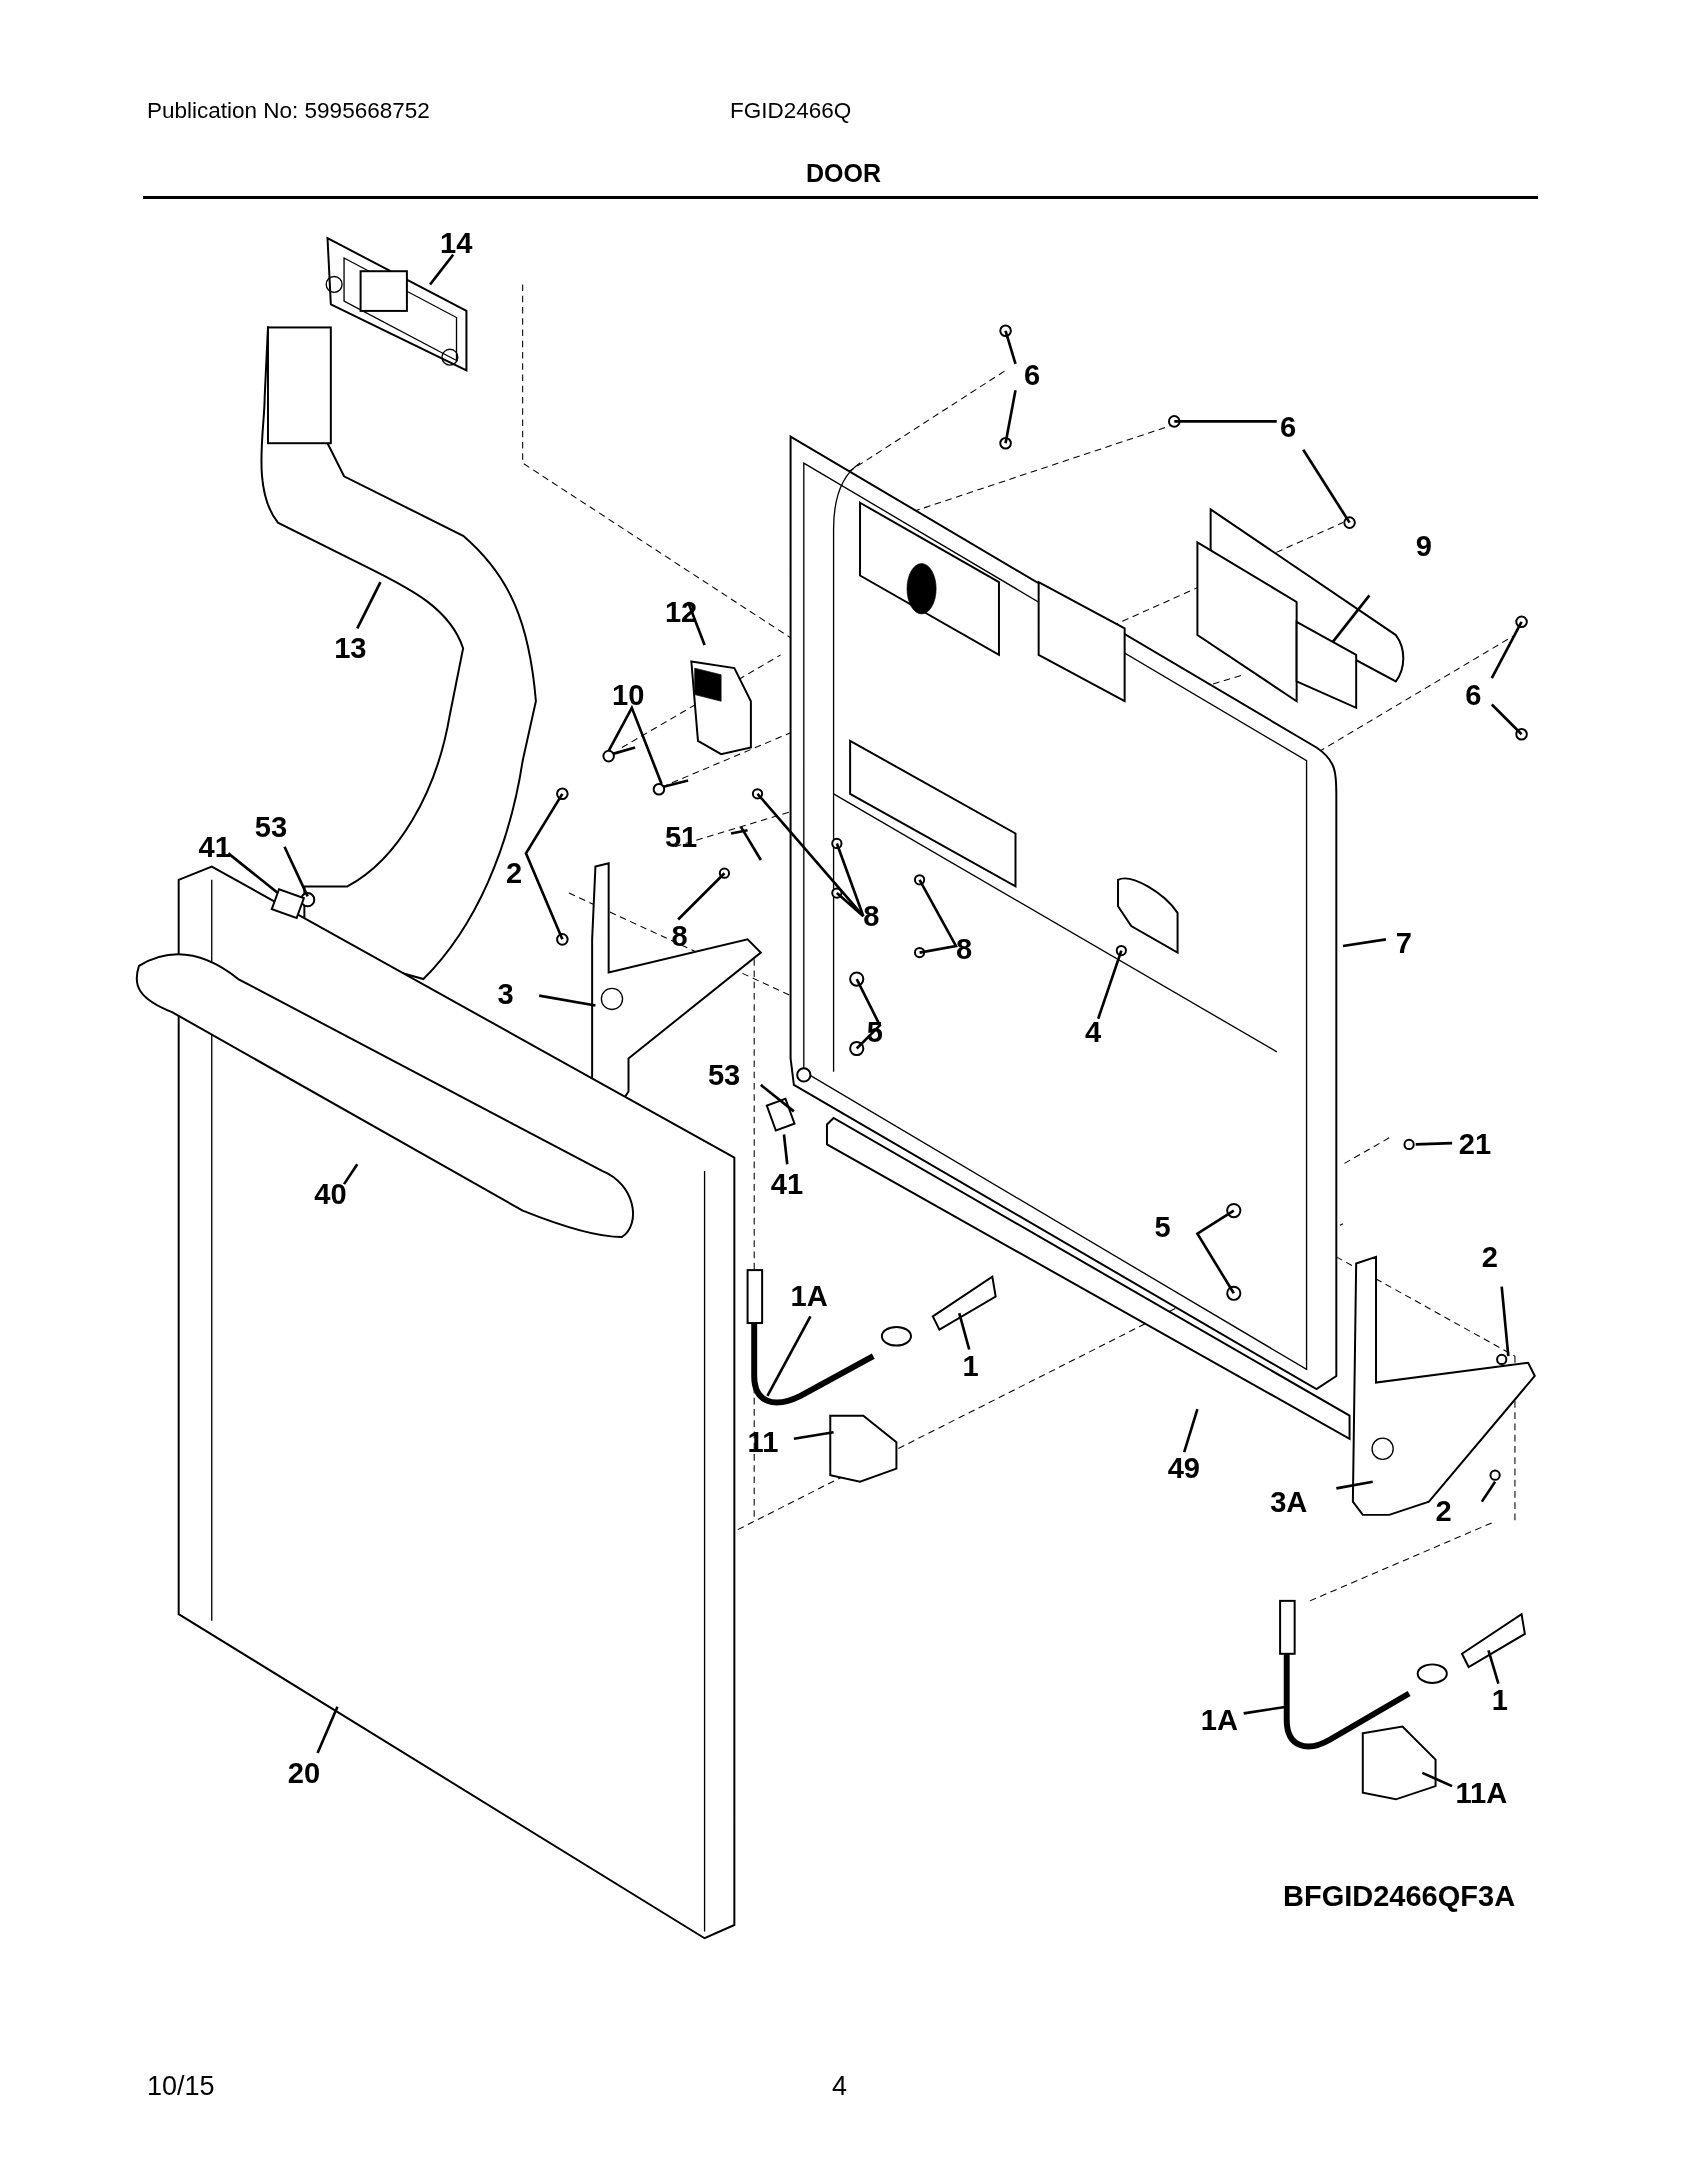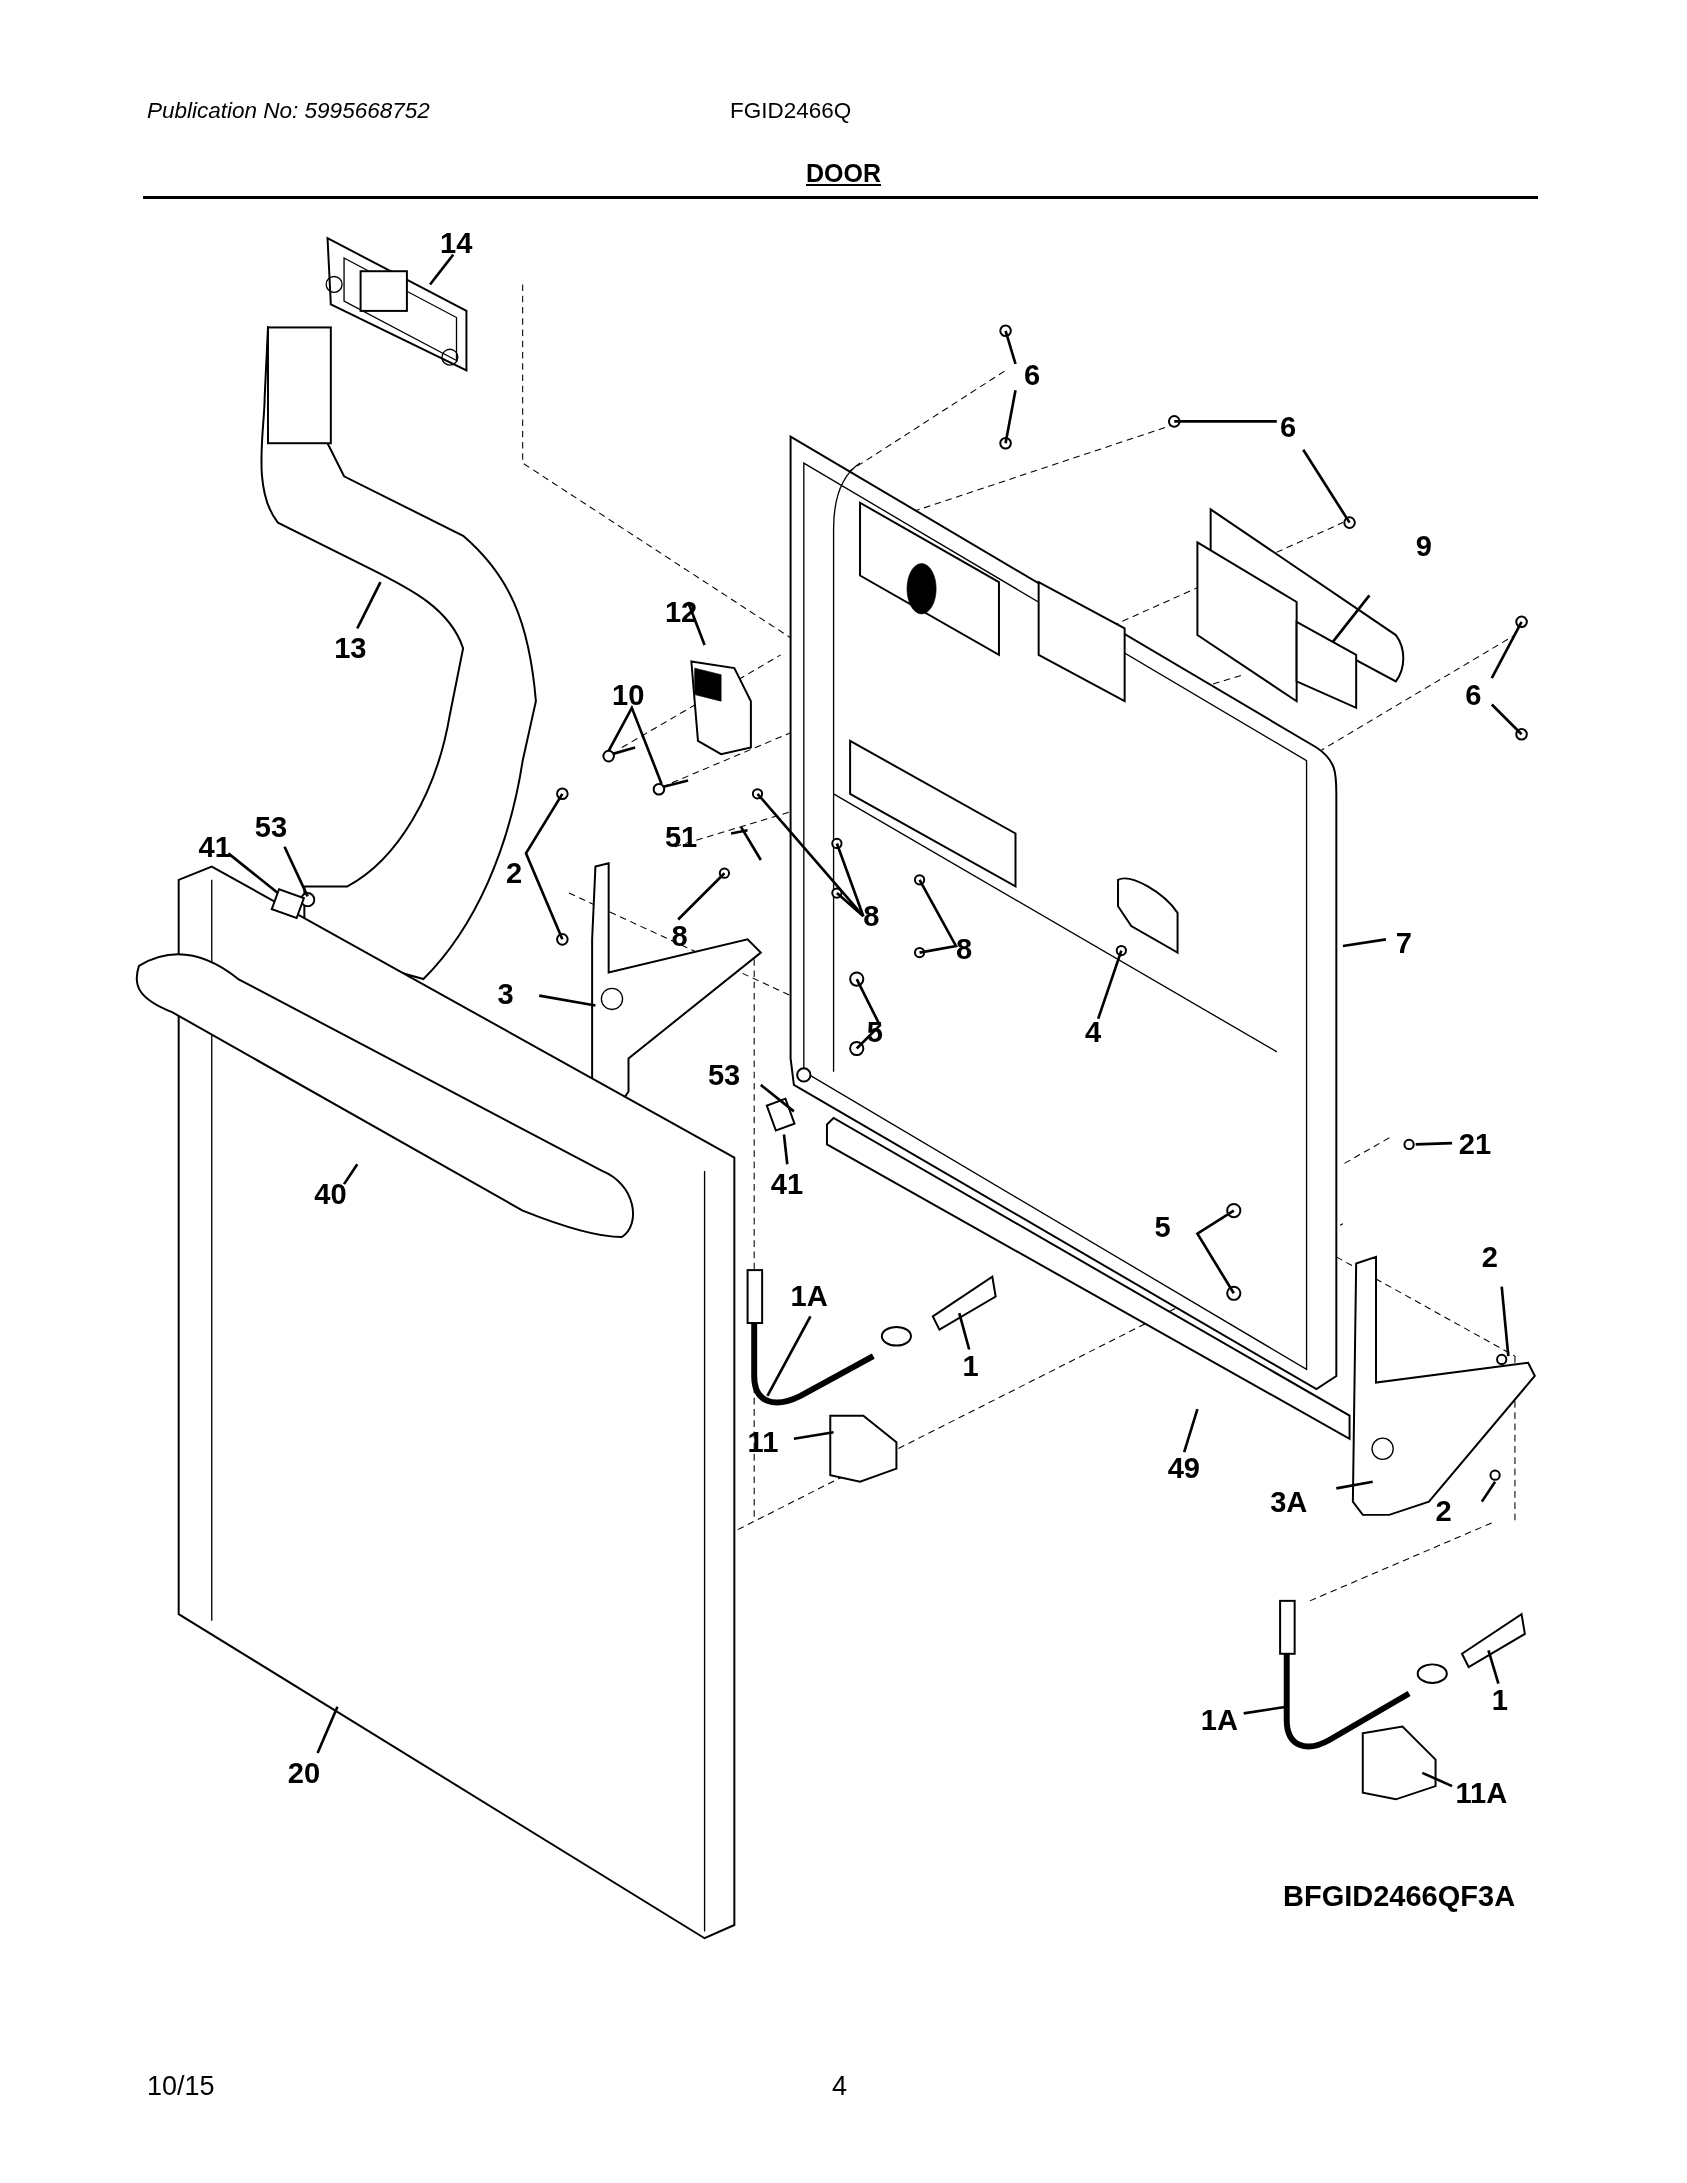--- a/index.html
+++ b/index.html
@@ -1,20 +1,20 @@
 <!DOCTYPE html>
 <html style="font-size:10.6px"><head>
 <meta charset="utf-8">
 <style>
   html,body{margin:0;padding:0;background:#fff;}
   body{width:1687px;height:2183px;position:relative;overflow:hidden;font-family:"Liberation Sans",sans-serif;color:#000;}
   .hdr{position:absolute;font-size:22.5px;top:98px;}
-  #pub{left:147px;font-style:italic;}
+  #pub{left:147px;}
   #model{left:730px;}
-  #title{position:absolute;top:159px;left:0;width:1687px;text-align:center;font-weight:bold;font-size:25px;text-decoration:underline;}
+  #title{position:absolute;top:159px;left:0;width:1687px;text-align:center;font-weight:bold;font-size:25px;}
   #rule{position:absolute;left:143px;top:196px;width:1395px;height:2.6px;background:#000;}
   #diagram{position:absolute;left:0;top:0;width:1687px;height:2183px;}
   .callout{font-family:"Liberation Sans",sans-serif;font-weight:bold;font-size:44px;fill:#000;}
   #code{position:absolute;left:1283px;top:1880px;font-weight:bold;font-size:29px;}
   .ftr{position:absolute;top:2071px;font-size:27px;}
   #date{left:147px;}
   #page{left:832px;}
   .part{fill:#fff;stroke:#000;stroke-width:3;}
   .thin{fill:none;stroke:#000;stroke-width:2;}
   .dash{fill:none;stroke:#000;stroke-width:1.6;stroke-dasharray:10 7;}

